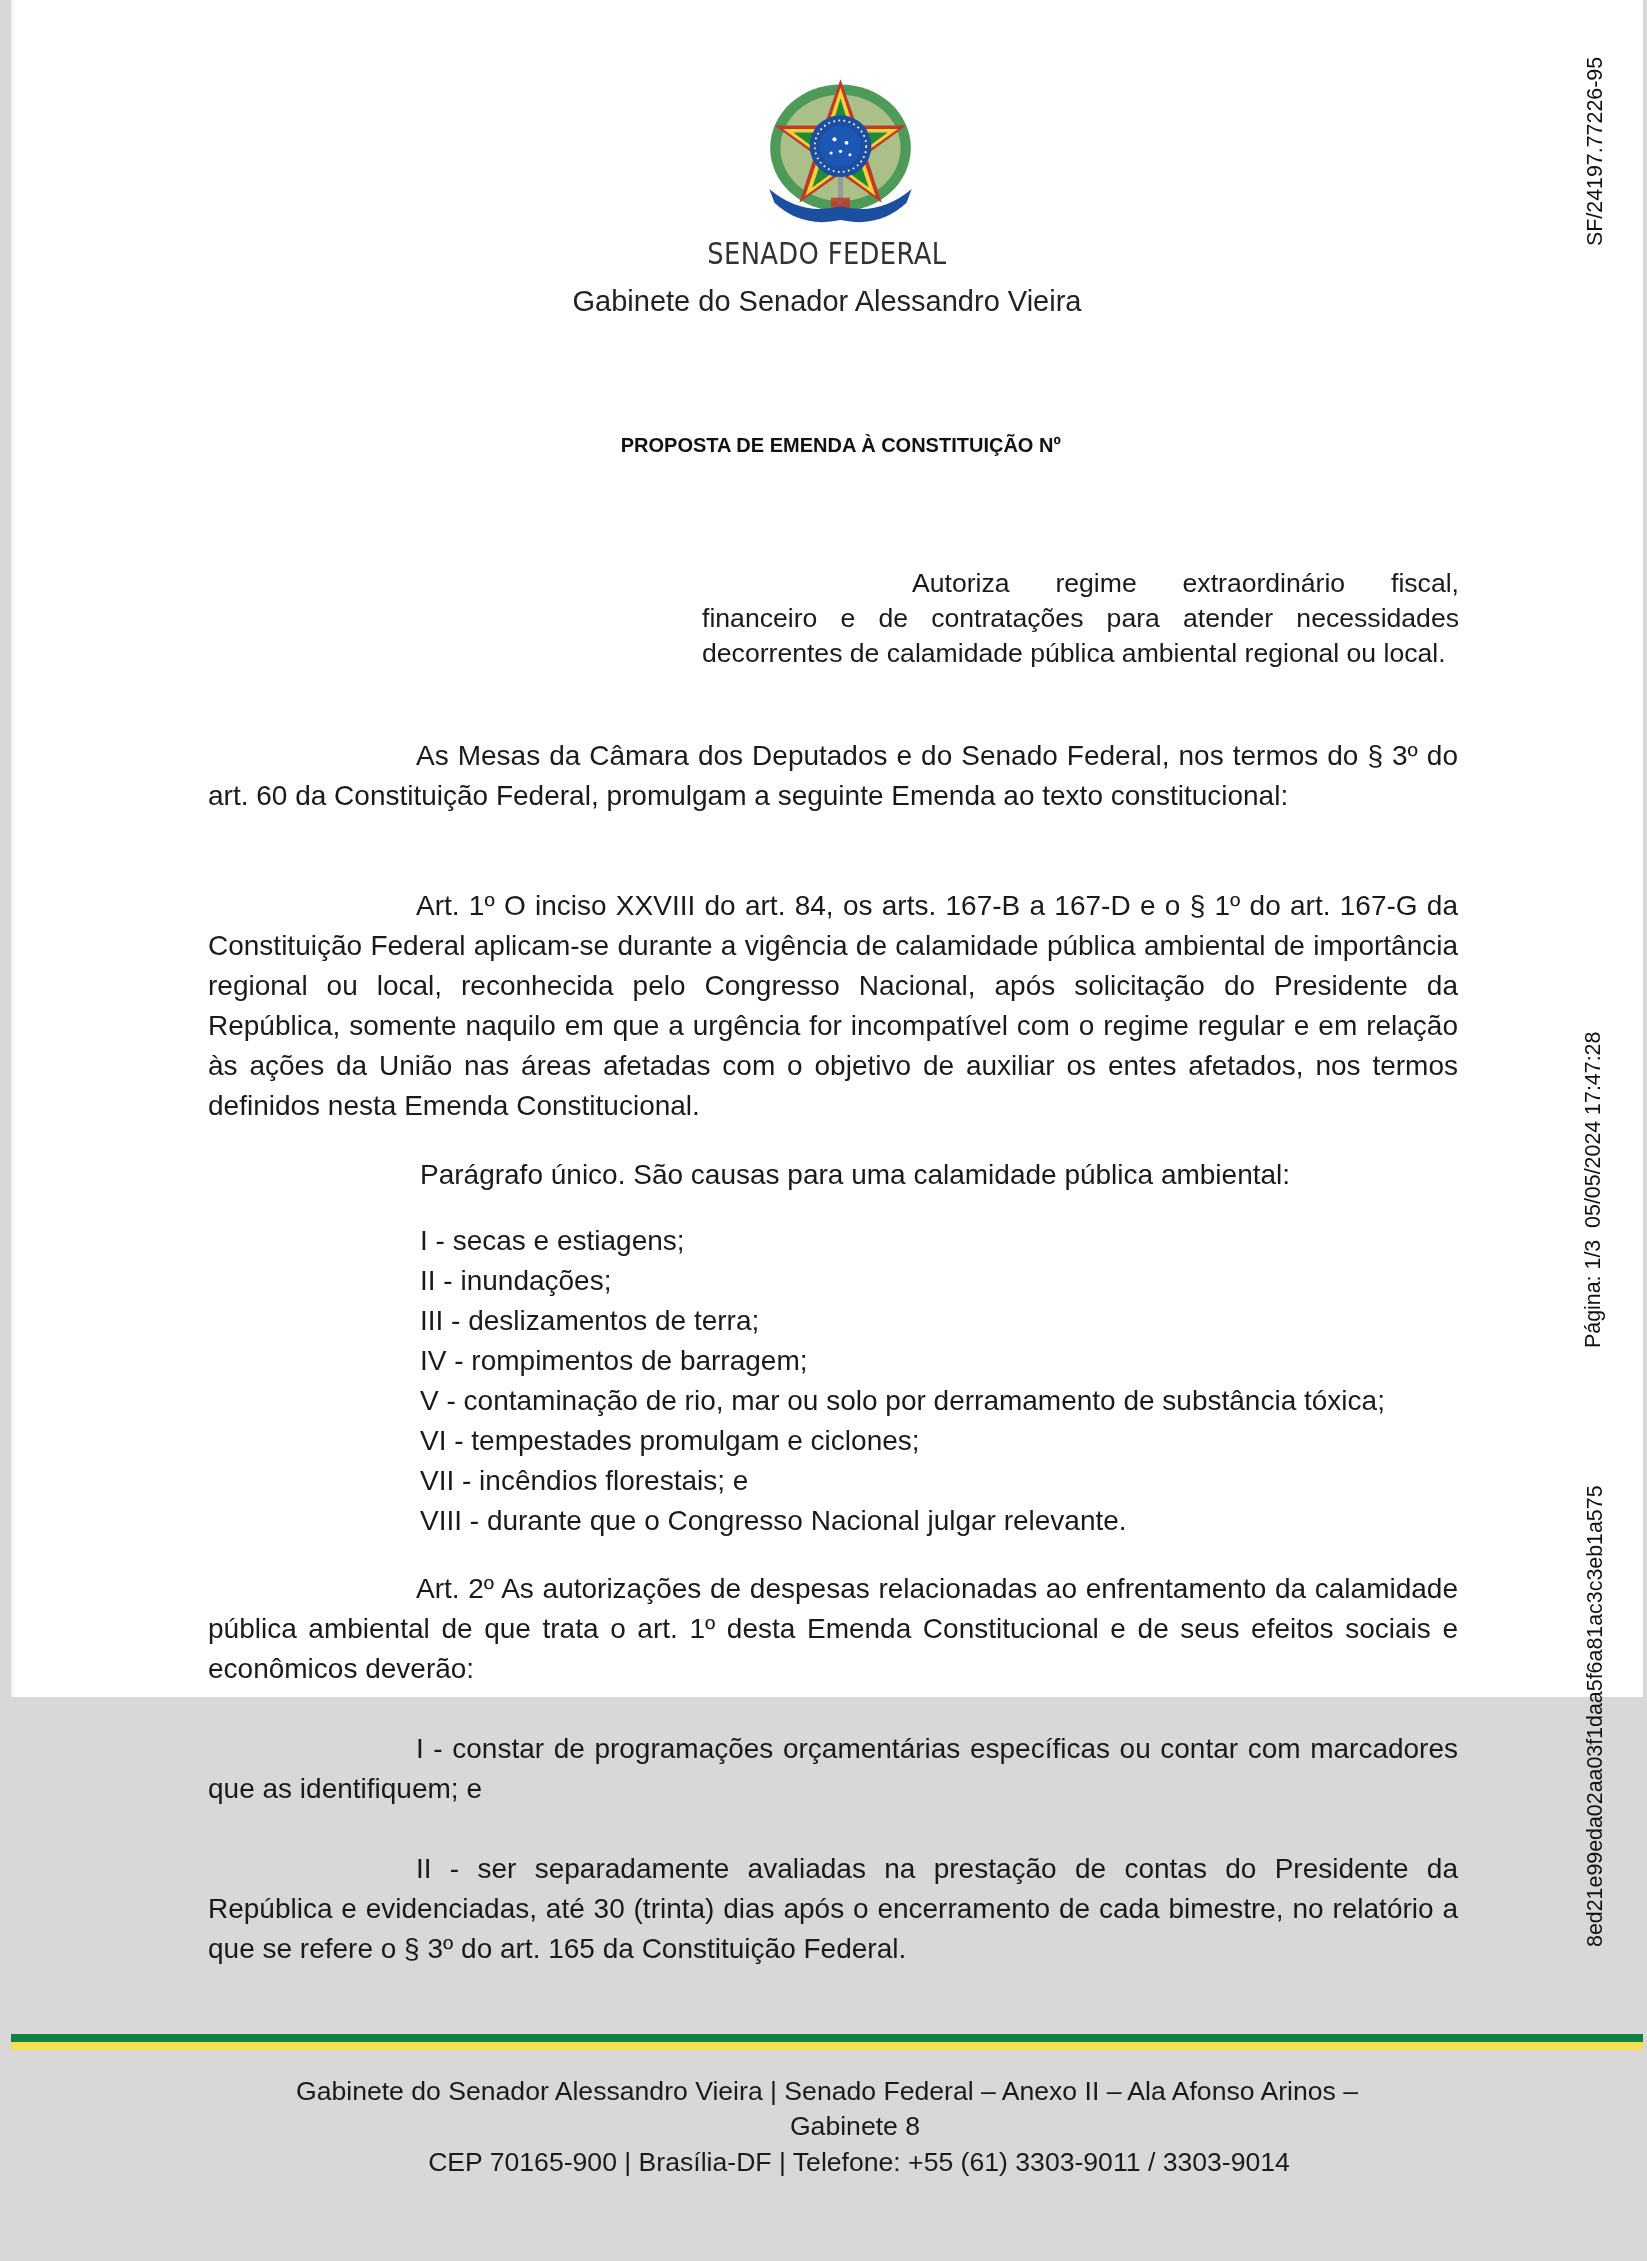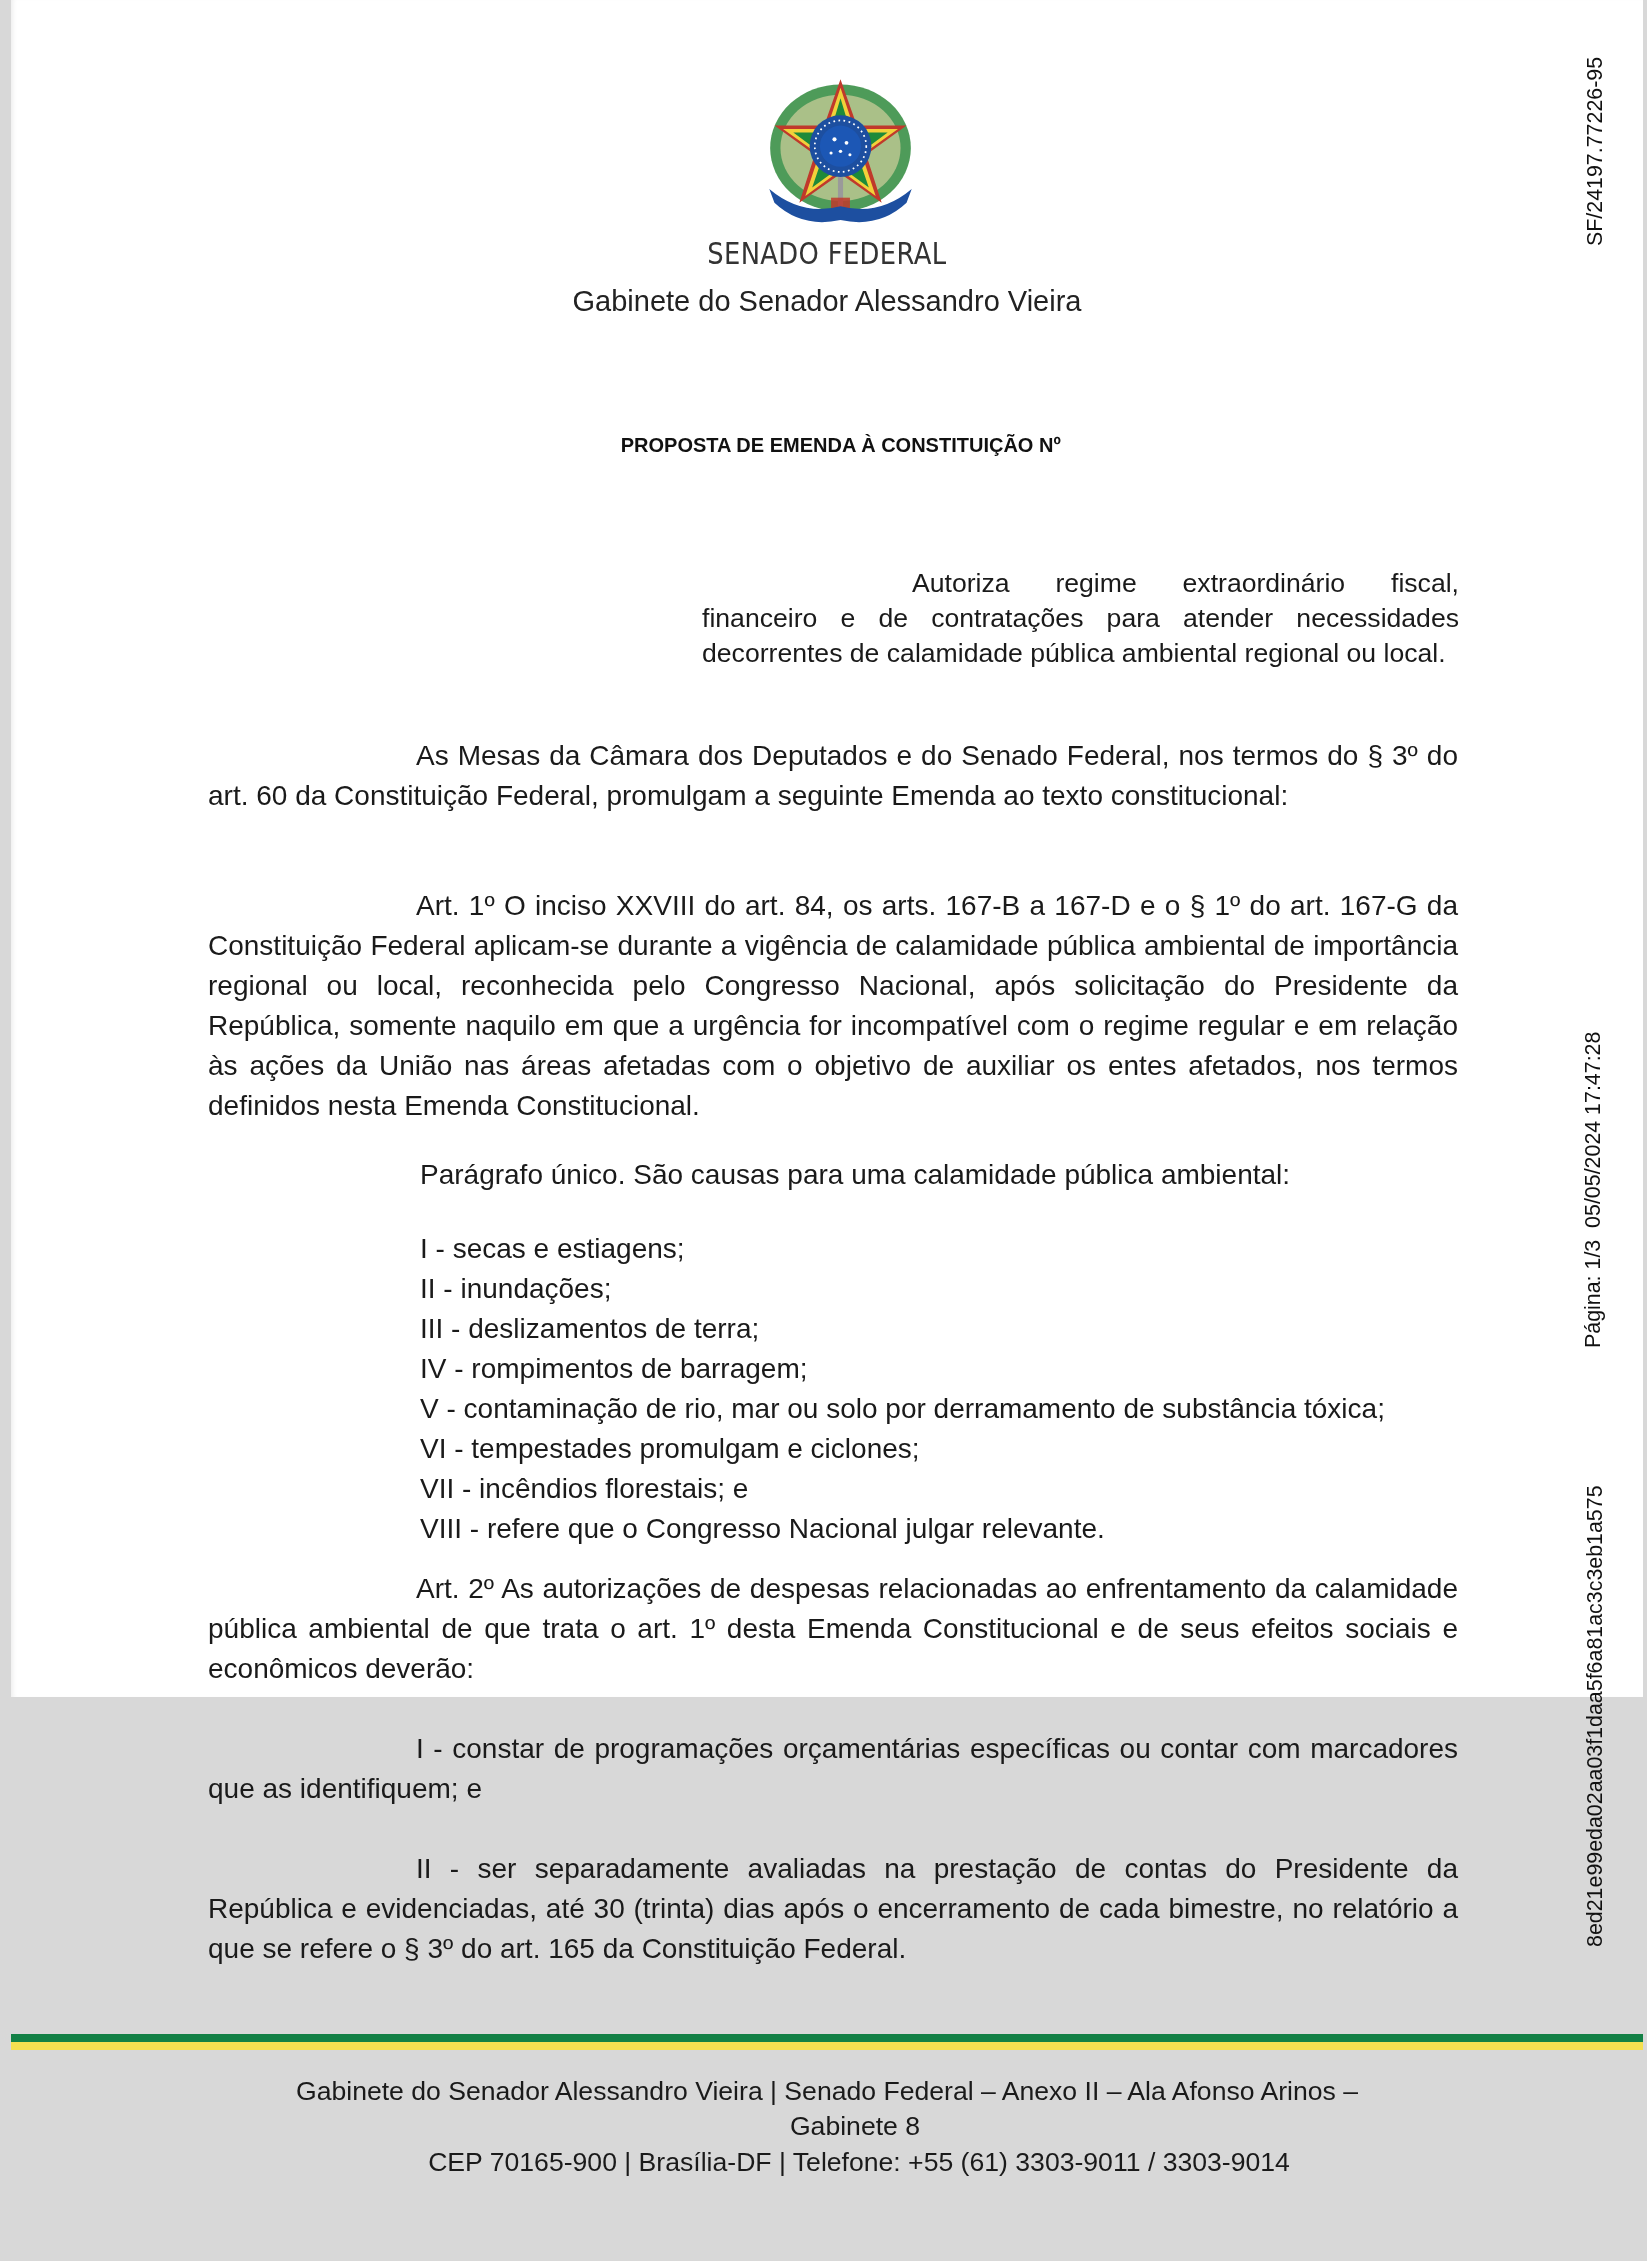--- a/index.html
+++ b/index.html
@@ -47,21 +47,21 @@
     text-align: justify;
     color: #1a1a1a;
   }
   .ementa {
     left: 691px; top: 566px; width: 757px;
     line-height: 35px; font-size: 26.6px;
   }
   .indent { text-indent: 208px; }
   .ementa .indent { text-indent: 210px; }
   .body-block { left: 197px; width: 1250px; }
-  .list-block { left: 409px; width: 1064px; text-align: left; margin-top: 8px; }
+  .list-block { left: 409px; width: 1064px; text-align: left; }
   .list-block div { height: 40px; }
   .vert {
     position: absolute;
     writing-mode: vertical-rl;
     transform: rotate(180deg);
     font-size: 21.4px; color: #111;
     white-space: pre;
   }
   .stripe-green {
     position: absolute; left: 0; width: 100%;
@@ -123,21 +123,21 @@
   <div class="txt" style="left:409px; top:1155px; width:1055px;">Parágrafo único. São causas para uma calamidade pública ambiental:</div>
 
   <div class="txt list-block" style="top:1221px;">
     <div>I - secas e estiagens;</div>
     <div>II - inundações;</div>
     <div>III - deslizamentos de terra;</div>
     <div>IV - rompimentos de barragem;</div>
     <div>V - contaminação de rio, mar ou solo por derramamento de substância tóxica;</div>
     <div>VI - tempestades promulgam e ciclones;</div>
     <div>VII - incêndios florestais; e</div>
-    <div>VIII - refere que o Congresso Nacional julgar relevante.</div>
+    <div>VIII - durante que o Congresso Nacional julgar relevante.</div>
   </div>
 
   <div class="txt body-block indent" style="top:1569px;">Art. 2º As autorizações de despesas relacionadas ao enfrentamento da calamidade pública ambiental de que trata o art. 1º desta Emenda Constitucional e de seus efeitos sociais e econômicos deverão:</div>
 
   <div class="txt body-block indent" style="top:1729px;">I - constar de programações orçamentárias específicas ou contar com marcadores que as identifiquem; e</div>
 
   <div class="txt body-block indent" style="top:1849px;">II - ser separadamente avaliadas na prestação de contas do Presidente da República e evidenciadas, até 30 (trinta) dias após o encerramento de cada bimestre, no relatório a que se refere o § 3º do art. 165 da Constituição Federal.</div>
 
   <div class="vert" style="left:1572px; top:20.6px; height:225px;">SF/24197.77226-95</div>
   <div class="vert" style="left:1570px; top:983px; height:365px;">Página: 1/3  05/05/2024 17:47:28</div>

